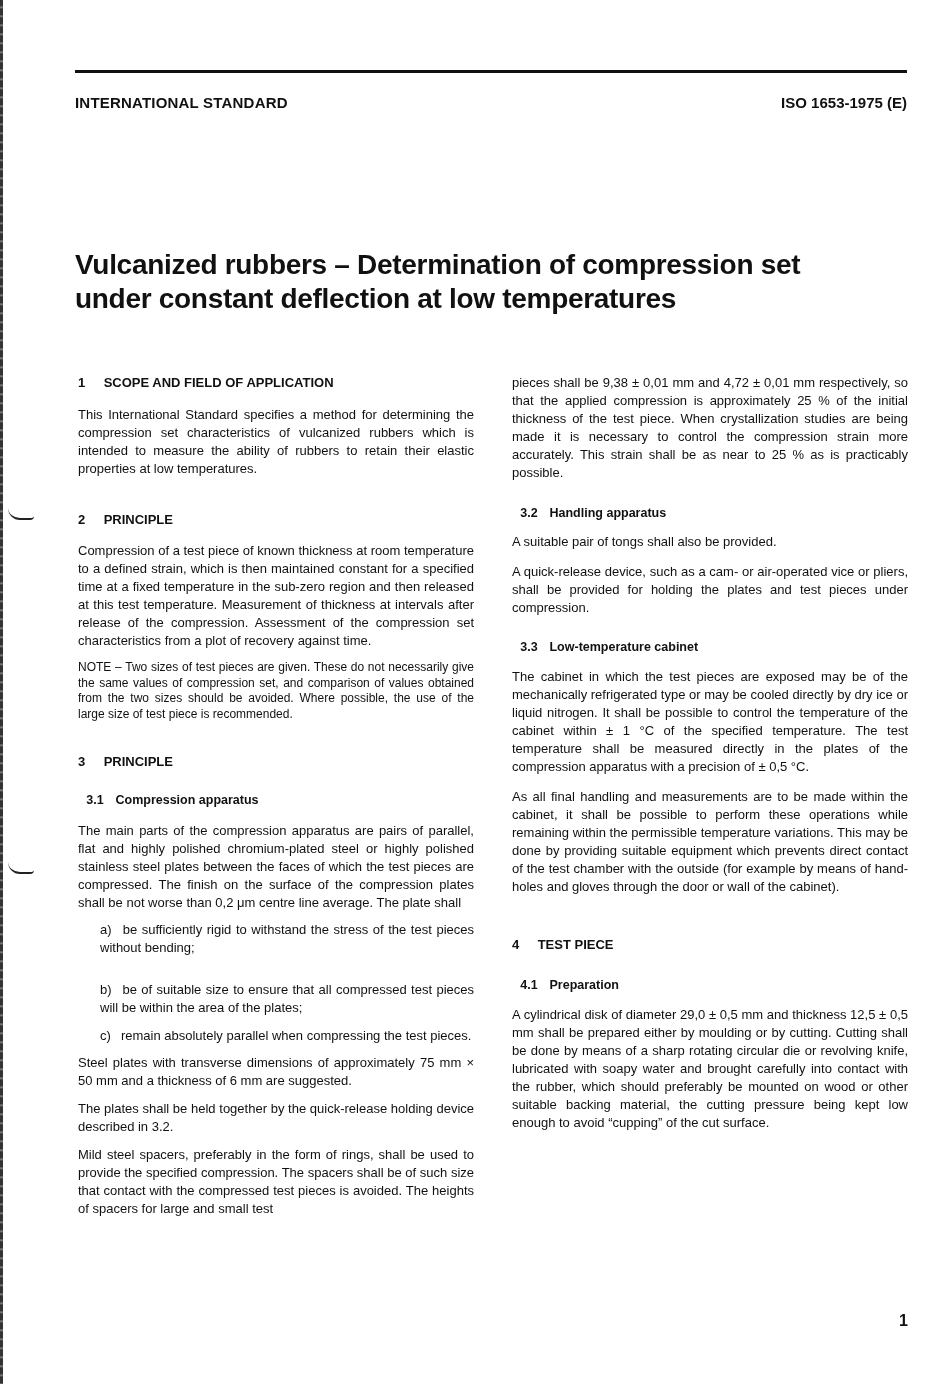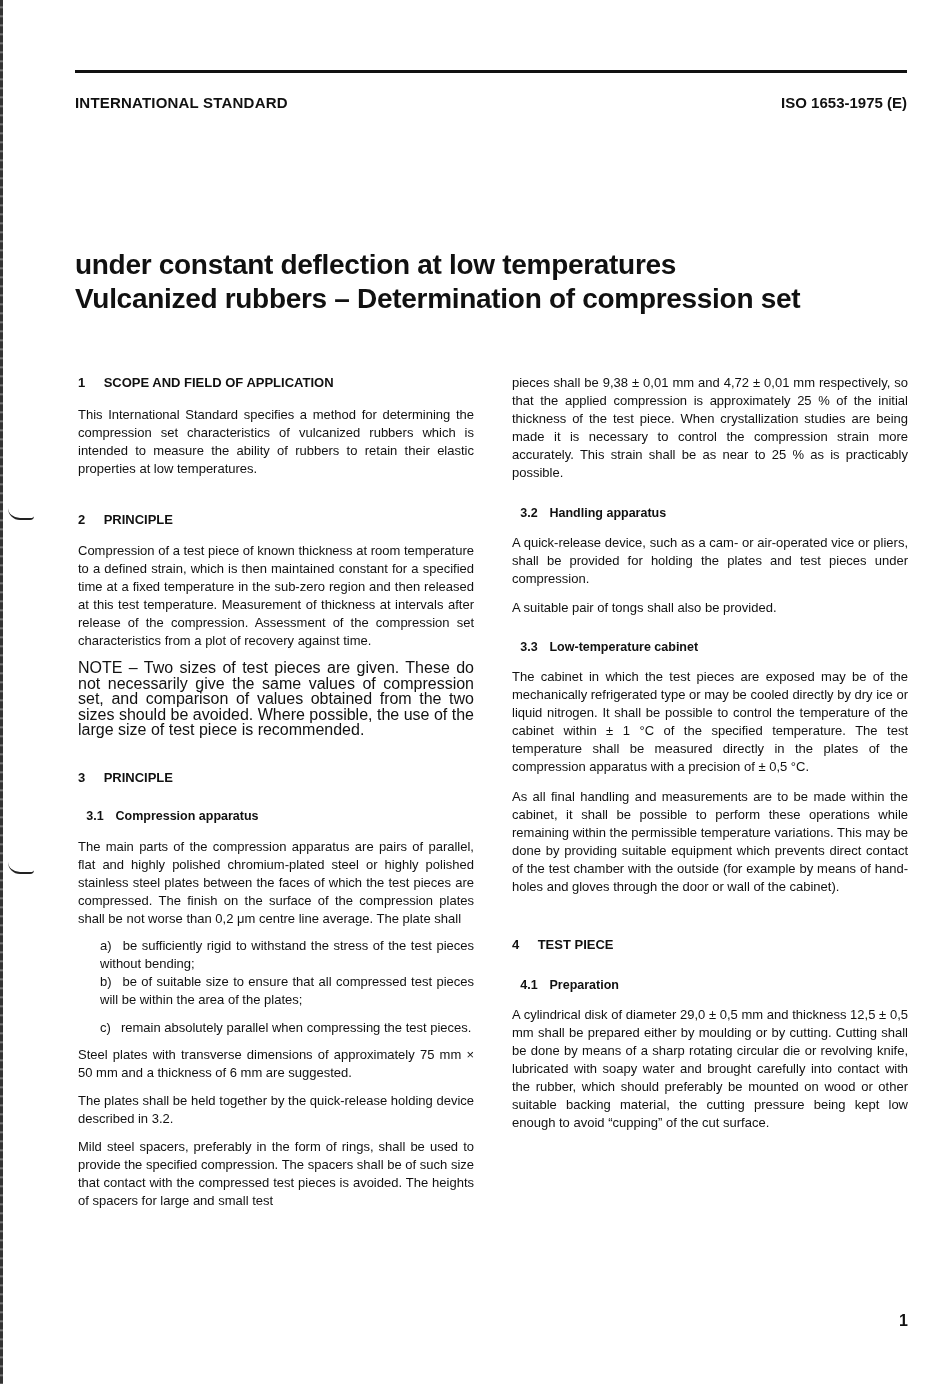--- a/index.html
+++ b/index.html
@@ -36,40 +36,40 @@
   .h1 { font-size: 13px; font-weight: bold; margin: 0; line-height: 18px; }
   .h2 { font-size: 12.5px; font-weight: bold; margin: 0; line-height: 18px; }
   .h2 .num { display: inline-block; min-width: 34px; text-align: center; }
   .h1 .num { display: inline-block; min-width: 22px; }
   .h3 { font-size: 12.5px; font-weight: bold; margin: 0; line-height: 18px; }
   .h3 .it { font-style: italic; font-weight: normal; }
   .h3 .num { display: inline-block; min-width: 48px; }
   p {
     margin: 0; font-size: 13px; line-height: 18px; text-align: justify; text-align-last: left;
   }
-  .note { font-size: 16px; line-height: 15.5px; }
+  .note { font-size: 12px; line-height: 15.5px; }
   .list-item { padding-left: 22px; }
   .page-num {
     position: absolute; right: 42px; top: 1312px; font-size: 16px; font-weight: bold;
   }
 </style>
 </head>
 <body>
 
 <div class="scan-edge"></div>
 <div class="margin-mark" style="left:8px; top:508px;"></div>
 <div class="margin-mark" style="left:8px; top:862px;"></div>
 
 <div class="top-rule"></div>
 <div class="hdr-left">INTERNATIONAL STANDARD</div>
 <div class="hdr-right">ISO 1653-1975 (E)</div>
 
 <div class="title">
+  <div>Vulcanized rubbers – Determination of compression set</div>
   <div>under constant deflection at low temperatures</div>
-  <div>Vulcanized rubbers – Determination of compression set</div>
 </div>
 
 <div class="col col-left">
   <h2 class="h1">
     <span class="num">1</span>
     <span>SCOPE AND FIELD OF APPLICATION</span>
   </h2>
   <p style="margin-top:14px;">This International Standard specifies a method for determining the compression set characteristics of vulcanized rubbers which is intended to measure the ability of rubbers to retain their elastic properties at low temperatures.</p>
 
   <h2 class="h1" style="margin-top:33px;">
@@ -83,36 +83,36 @@
     <span class="num">3</span>
     <span>PRINCIPLE</span>
   </h2>
 
   <h3 class="h2" style="margin-top:20px;">
     <span class="num">3.1</span>
     <span>Compression apparatus</span>
   </h3>
   <p style="margin-top:13px;">The main parts of the compression apparatus are pairs of parallel, flat and highly polished chromium-plated steel or highly polished stainless steel plates between the faces of which the test pieces are compressed. The finish on the surface of the compression plates shall be not worse than 0,2 μm centre line average. The plate shall</p>
   <p class="list-item" style="margin-top:9px;">a)  be sufficiently rigid to withstand the stress of the test pieces without bending;</p>
-  <p class="list-item" style="margin-top:0;">b)  be of suitable size to ensure that all compressed test pieces will be within the area of the plates;</p>
+  <p class="list-item" style="margin-top:24px;">b)  be of suitable size to ensure that all compressed test pieces will be within the area of the plates;</p>
   <p class="list-item" style="margin-top:10px;">c)  remain absolutely parallel when compressing the test pieces.</p>
   <p style="margin-top:9px;">Steel plates with transverse dimensions of approximately 75 mm × 50 mm and a thickness of 6 mm are suggested.</p>
   <p style="margin-top:10px;">The plates shall be held together by the quick-release holding device described in 3.2.</p>
   <p style="margin-top:10px;">Mild steel spacers, preferably in the form of rings, shall be used to provide the specified compression. The spacers shall be of such size that contact with the compressed test pieces is avoided. The heights of spacers for large and small test</p>
 </div>
 
 <div class="col col-right">
   <p>pieces shall be 9,38 ± 0,01 mm and 4,72 ± 0,01 mm respectively, so that the applied compression is approximately 25 % of the initial thickness of the test piece. When crystallization studies are being made it is necessary to control the compression strain more accurately. This strain shall be as near to 25 % as is practicably possible.</p>
 
   <h3 class="h2" style="margin-top:22px;">
     <span class="num">3.2</span>
     <span>Handling apparatus</span>
   </h3>
+  <p style="margin-top:11px;">A suitable pair of tongs shall also be provided.</p>
   <p style="margin-top:12px;">A quick-release device, such as a cam- or air-operated vice or pliers, shall be provided for holding the plates and test pieces under compression.</p>
-  <p style="margin-top:11px;">A suitable pair of tongs shall also be provided.</p>
 
   <h3 class="h2" style="margin-top:21px;">
     <span class="num">3.3</span>
     <span>Low-temperature cabinet</span>
   </h3>
   <p style="margin-top:12px;">The cabinet in which the test pieces are exposed may be of the mechanically refrigerated type or may be cooled directly by dry ice or liquid nitrogen. It shall be possible to control the temperature of the cabinet within ± 1 °C of the specified temperature. The test temperature shall be measured directly in the plates of the compression apparatus with a precision of ± 0,5 °C.</p>
   <p style="margin-top:12px;">As all final handling and measurements are to be made within the cabinet, it shall be possible to perform these operations while remaining within the permissible temperature variations. This may be done by providing suitable equipment which prevents direct contact of the test chamber with the outside (for example by means of hand-holes and gloves through the door or wall of the cabinet).</p>
 
   <h2 class="h1" style="margin-top:40px;">
     <span class="num">4</span>

